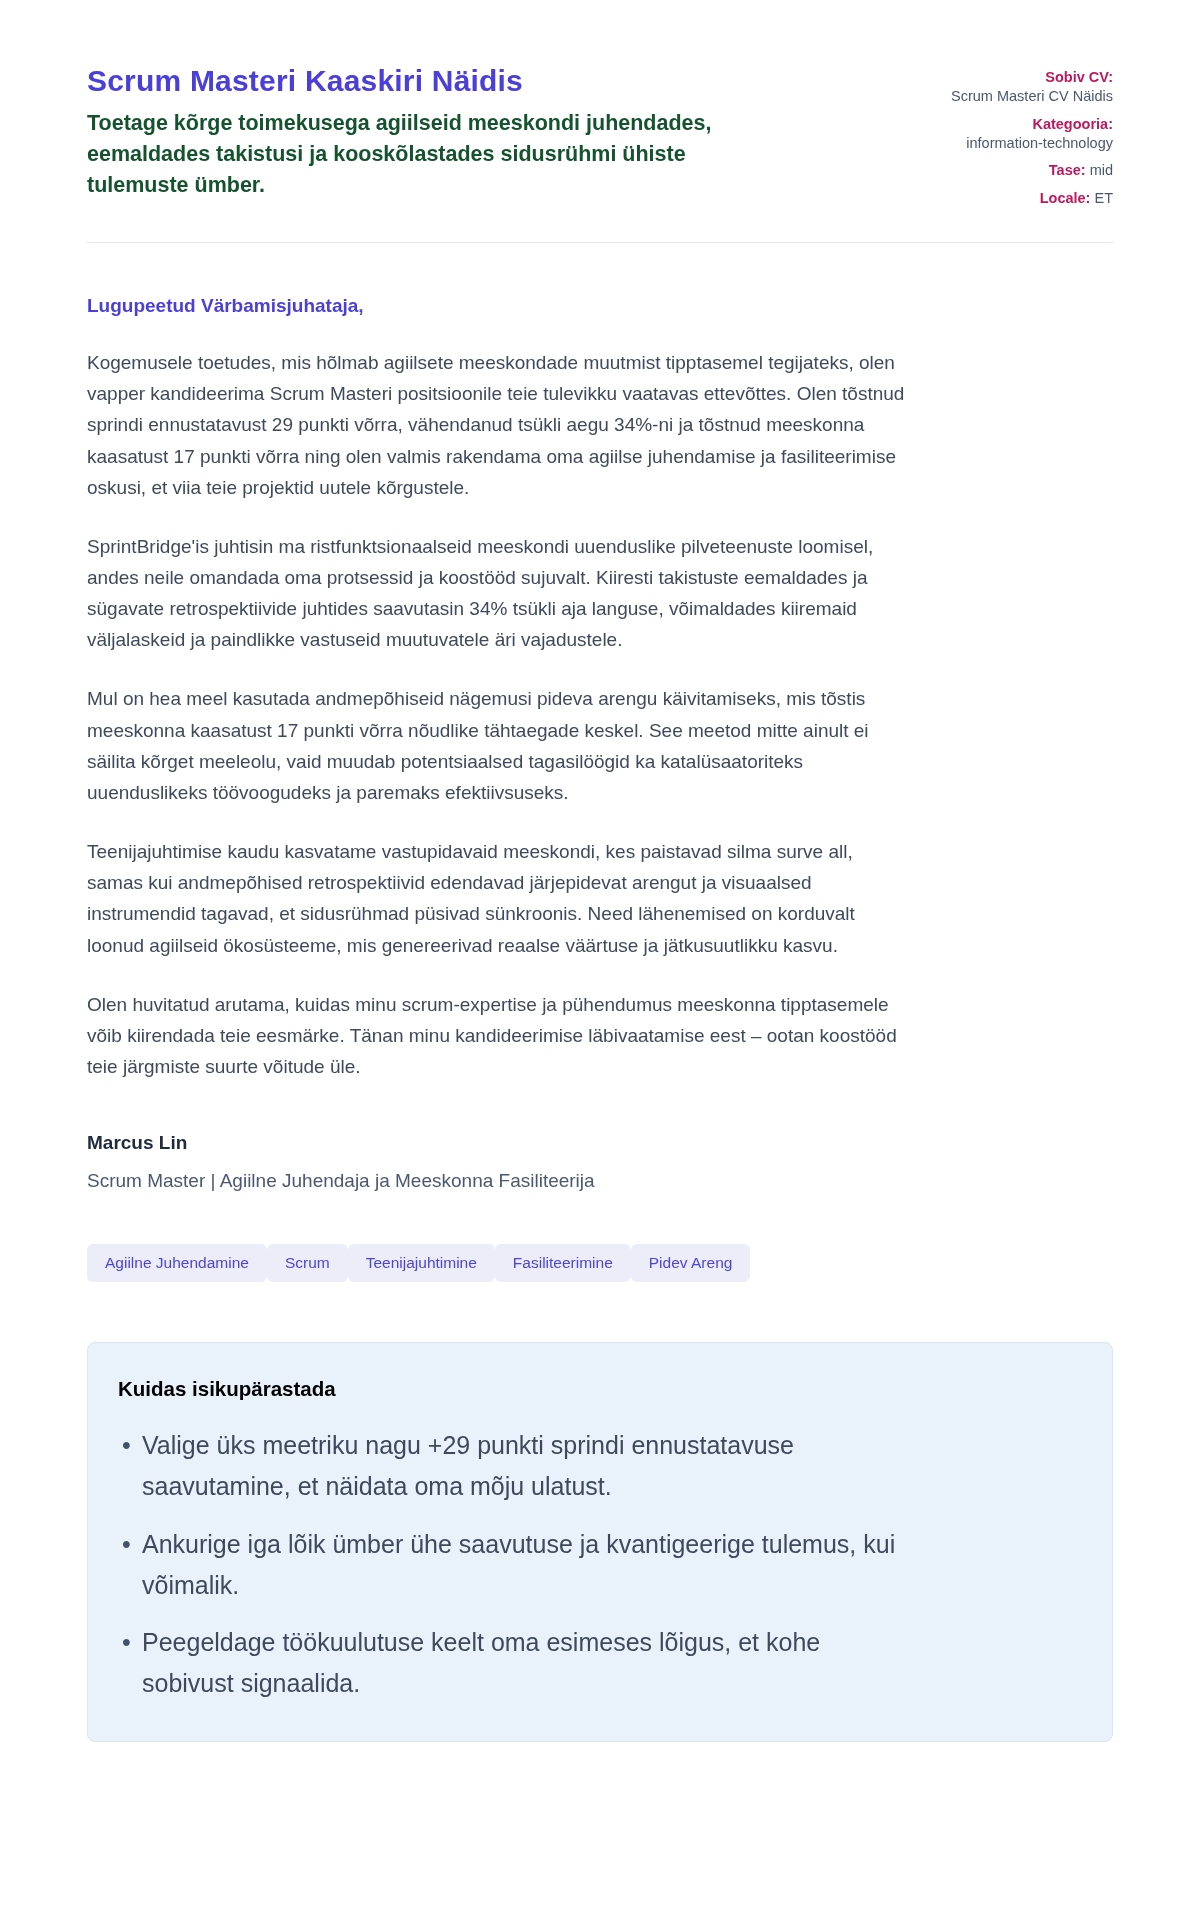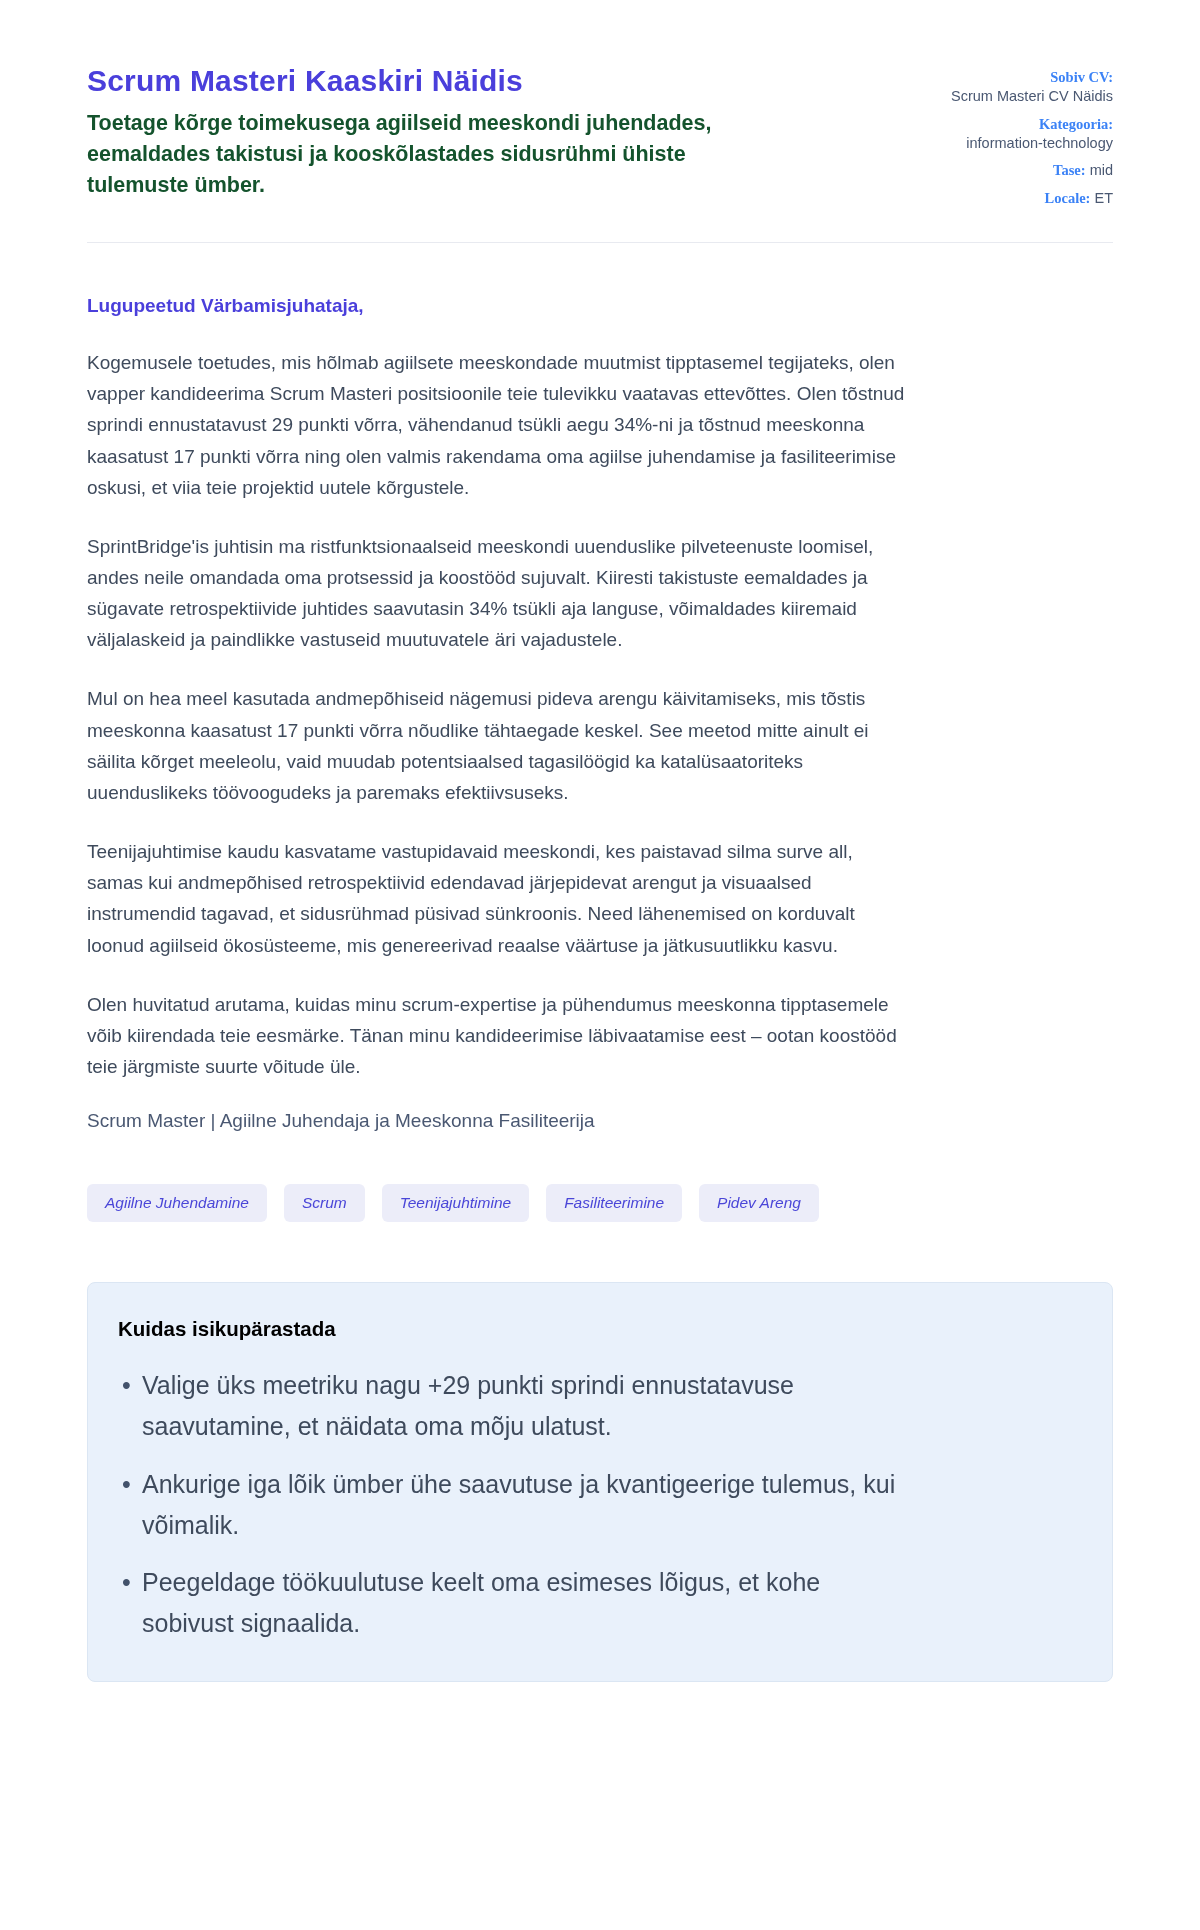--- a/index.html
+++ b/index.html
@@ -34,21 +34,21 @@
   .header-meta {
     width: 175px;
     text-align: right;
     font-size: 14.5px;
     line-height: 1.3;
     color: #4a5872;
     padding-top: 4px;
   }
   .meta-item { margin-bottom: 9px; }
   .meta-item:last-child { margin-bottom: 0; }
-  .meta-label { font-weight: bold; color: #3b82f6; font-family: Liberation Serif, serif; }
+  .meta-label { font-weight: bold; color: #be185d; }
   .meta-label.block { display: block; }
 
   .divider {
     border: none;
     border-top: 1px solid #e8eaf0;
     margin-top: 34px;
   }
 
   
   .letter { margin-top: 52px; max-width: 822px; }
@@ -70,21 +70,21 @@
     font-weight: bold;
     color: #1f2b3e;
   }
   .signature-role {
     margin-top: 16px;
     font-size: 19px;
     color: #4a5872;
   }
 
   
-  .tags { margin-top: 52px; display: flex; gap: 17px; flex-wrap: wrap; font-style: italic; }
+  .tags { margin-top: 52px; display: flex; flex-wrap: wrap; }
   .tag-chip {
     display: inline-block;
     background: #ecedf9;
     color: #4a46d8;
     font-size: 15.5px;
     padding: 10px 18px;
     border-radius: 6px;
     white-space: nowrap;
   }
 
@@ -154,20 +154,21 @@
 
   <hr class="divider">
 
   <div class="letter">
     <p class="greeting">Lugupeetud Värbamisjuhataja,</p>
     <p class="body-par">Kogemusele toetudes, mis hõlmab agiilsete meeskondade muutmist tipptasemel tegijateks, olen vapper kandideerima Scrum Masteri positsioonile teie tulevikku vaatavas ettevõttes. Olen tõstnud sprindi ennustatavust 29 punkti võrra, vähendanud tsükli aegu 34%-ni ja tõstnud meeskonna kaasatust 17 punkti võrra ning olen valmis rakendama oma agiilse juhendamise ja fasiliteerimise oskusi, et viia teie projektid uutele kõrgustele.</p>
     <p class="body-par">SprintBridge'is juhtisin ma ristfunktsionaalseid meeskondi uuenduslike pilveteenuste loomisel, andes neile omandada oma protsessid ja koostööd sujuvalt. Kiiresti takistuste eemaldades ja sügavate retrospektiivide juhtides saavutasin 34% tsükli aja languse, võimaldades kiiremaid väljalaskeid ja paindlikke vastuseid muutuvatele äri vajadustele.</p>
     <p class="body-par">Mul on hea meel kasutada andmepõhiseid nägemusi pideva arengu käivitamiseks, mis tõstis meeskonna kaasatust 17 punkti võrra nõudlike tähtaegade keskel. See meetod mitte ainult ei säilita kõrget meeleolu, vaid muudab potentsiaalsed tagasilöögid ka katalüsaatoriteks uuenduslikeks töövoogudeks ja paremaks efektiivsuseks.</p>
     <p class="body-par">Teenijajuhtimise kaudu kasvatame vastupidavaid meeskondi, kes paistavad silma surve all, samas kui andmepõhised retrospektiivid edendavad järjepidevat arengut ja visuaalsed instrumendid tagavad, et sidusrühmad püsivad sünkroonis. Need lähenemised on korduvalt loonud agiilseid ökosüsteeme, mis genereerivad reaalse väärtuse ja jätkusuutlikku kasvu.</p>
     <p class="body-par">Olen huvitatud arutama, kuidas minu scrum-expertise ja pühendumus meeskonna tipptasemele võib kiirendada teie eesmärke. Tänan minu kandideerimise läbivaatamise eest – ootan koostööd teie järgmiste suurte võitude üle.</p>
+    <div class="signature-name">Marcus Lin</div>
     <div class="signature-role">Scrum Master | Agiilne Juhendaja ja Meeskonna Fasiliteerija</div>
   </div>
 
   <div class="tags">
     <span class="tag-chip">Agiilne Juhendamine</span>
     <span class="tag-chip">Scrum</span>
     <span class="tag-chip">Teenijajuhtimine</span>
     <span class="tag-chip">Fasiliteerimine</span>
     <span class="tag-chip">Pidev Areng</span>
   </div>

